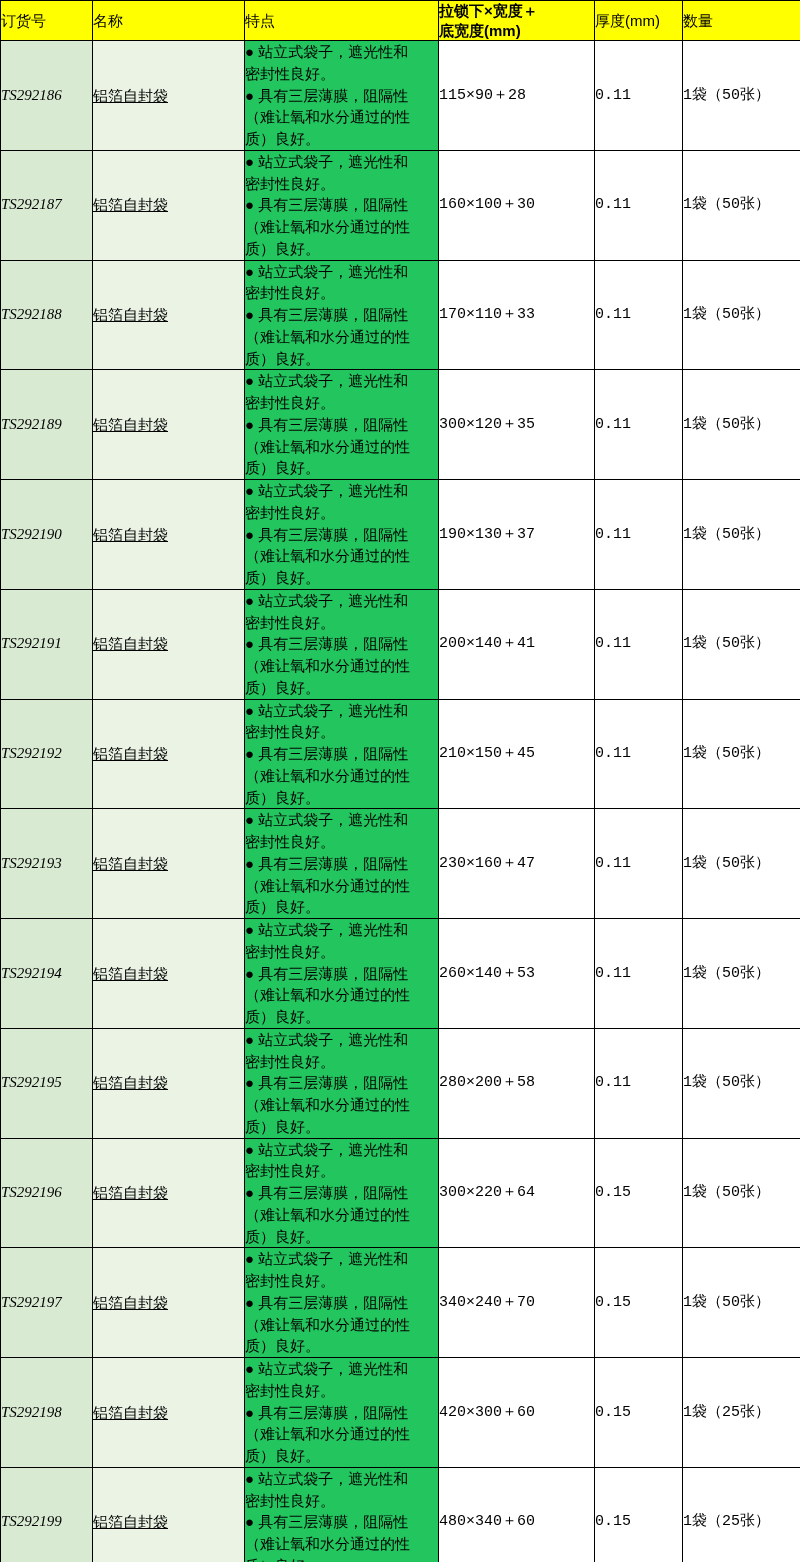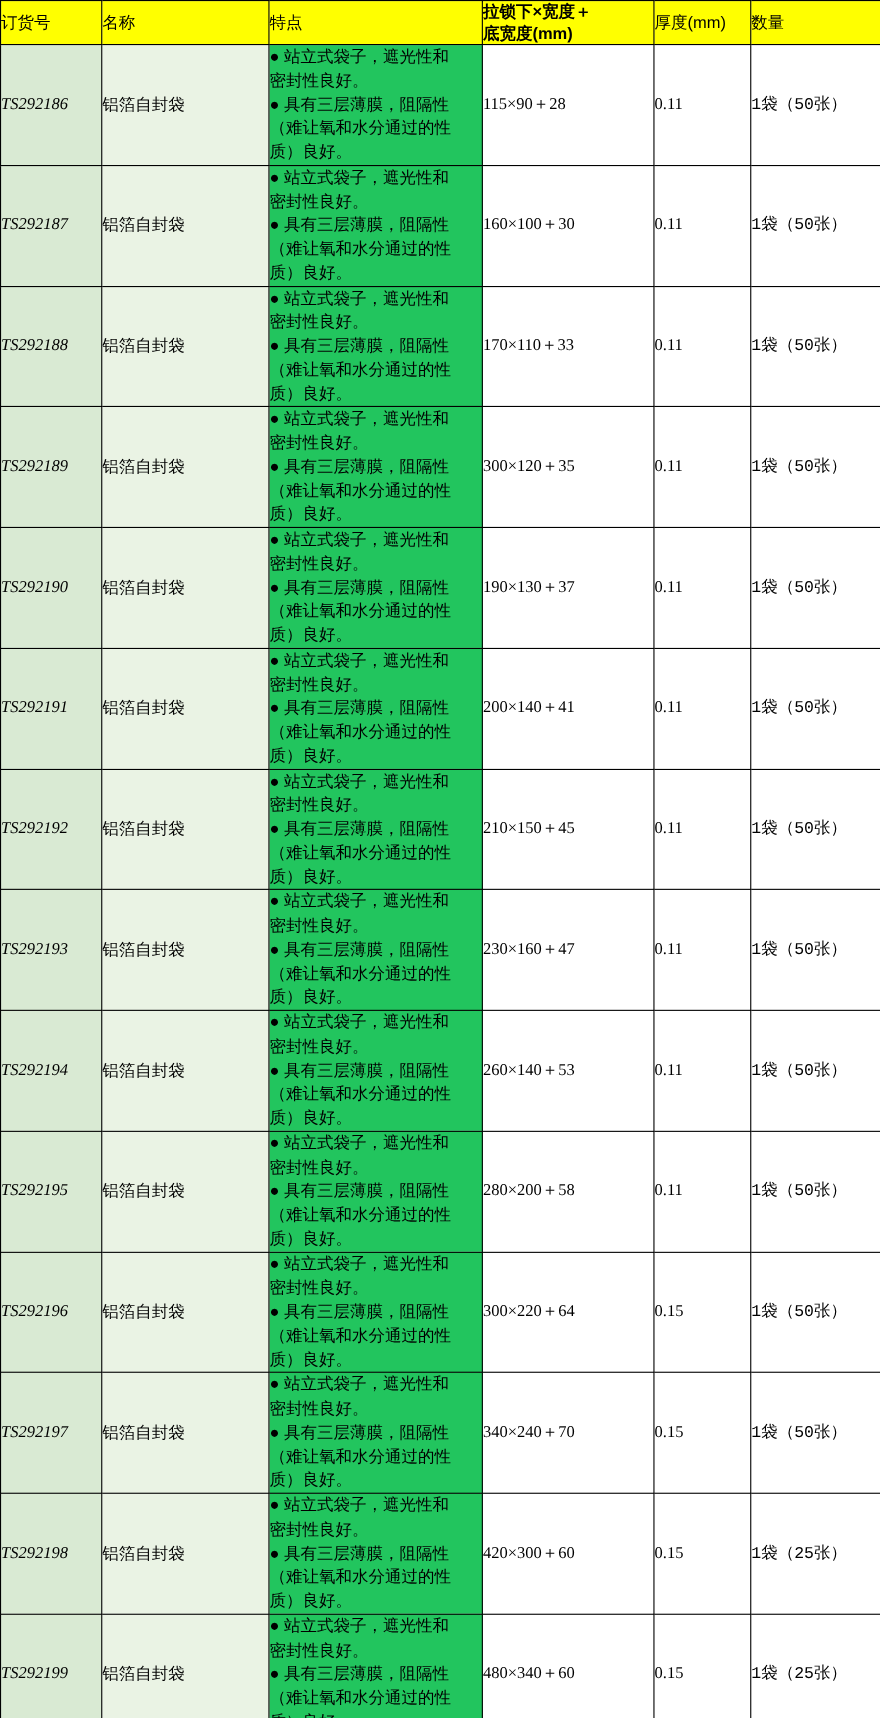--- a/index.html
+++ b/index.html
@@ -46,39 +46,40 @@
     padding: 4px 4px 4px 5px;
     font-size: 16px;
     font-family: "Liberation Serif", "DejaVu Serif", serif;
     white-space: nowrap;
     font-style: italic;
   }
   td.name {
     background: #eaf3e4;
     padding: 4px 4px 4px 6px;
     font-size: 15px;
+    text-decoration: underline;
   }
   td.feat {
     background: #22c55e;
     padding: 3px 4px 3px 5px;
     font-size: 13.5px;
     line-height: 1.42;
   }
   td.feat .bullet-line {
     text-indent: 0;
     margin: 0;
     padding-left: 0;
   }
   td.size,
   td.thick,
   td.qty {
     background: #ffffff;
     padding: 4px 4px 4px 6px;
     font-size: 15px;
-    font-family: Liberation Serif, serif;
+    font-family: Liberation Mono, monospace;
     white-space: nowrap;
   }
   td.qty {
     font-family: Liberation Mono, monospace;
     font-size: 14px;
   }
   .hdr-two-line {
     line-height: 1.3;
     font-weight: bold;
   }

